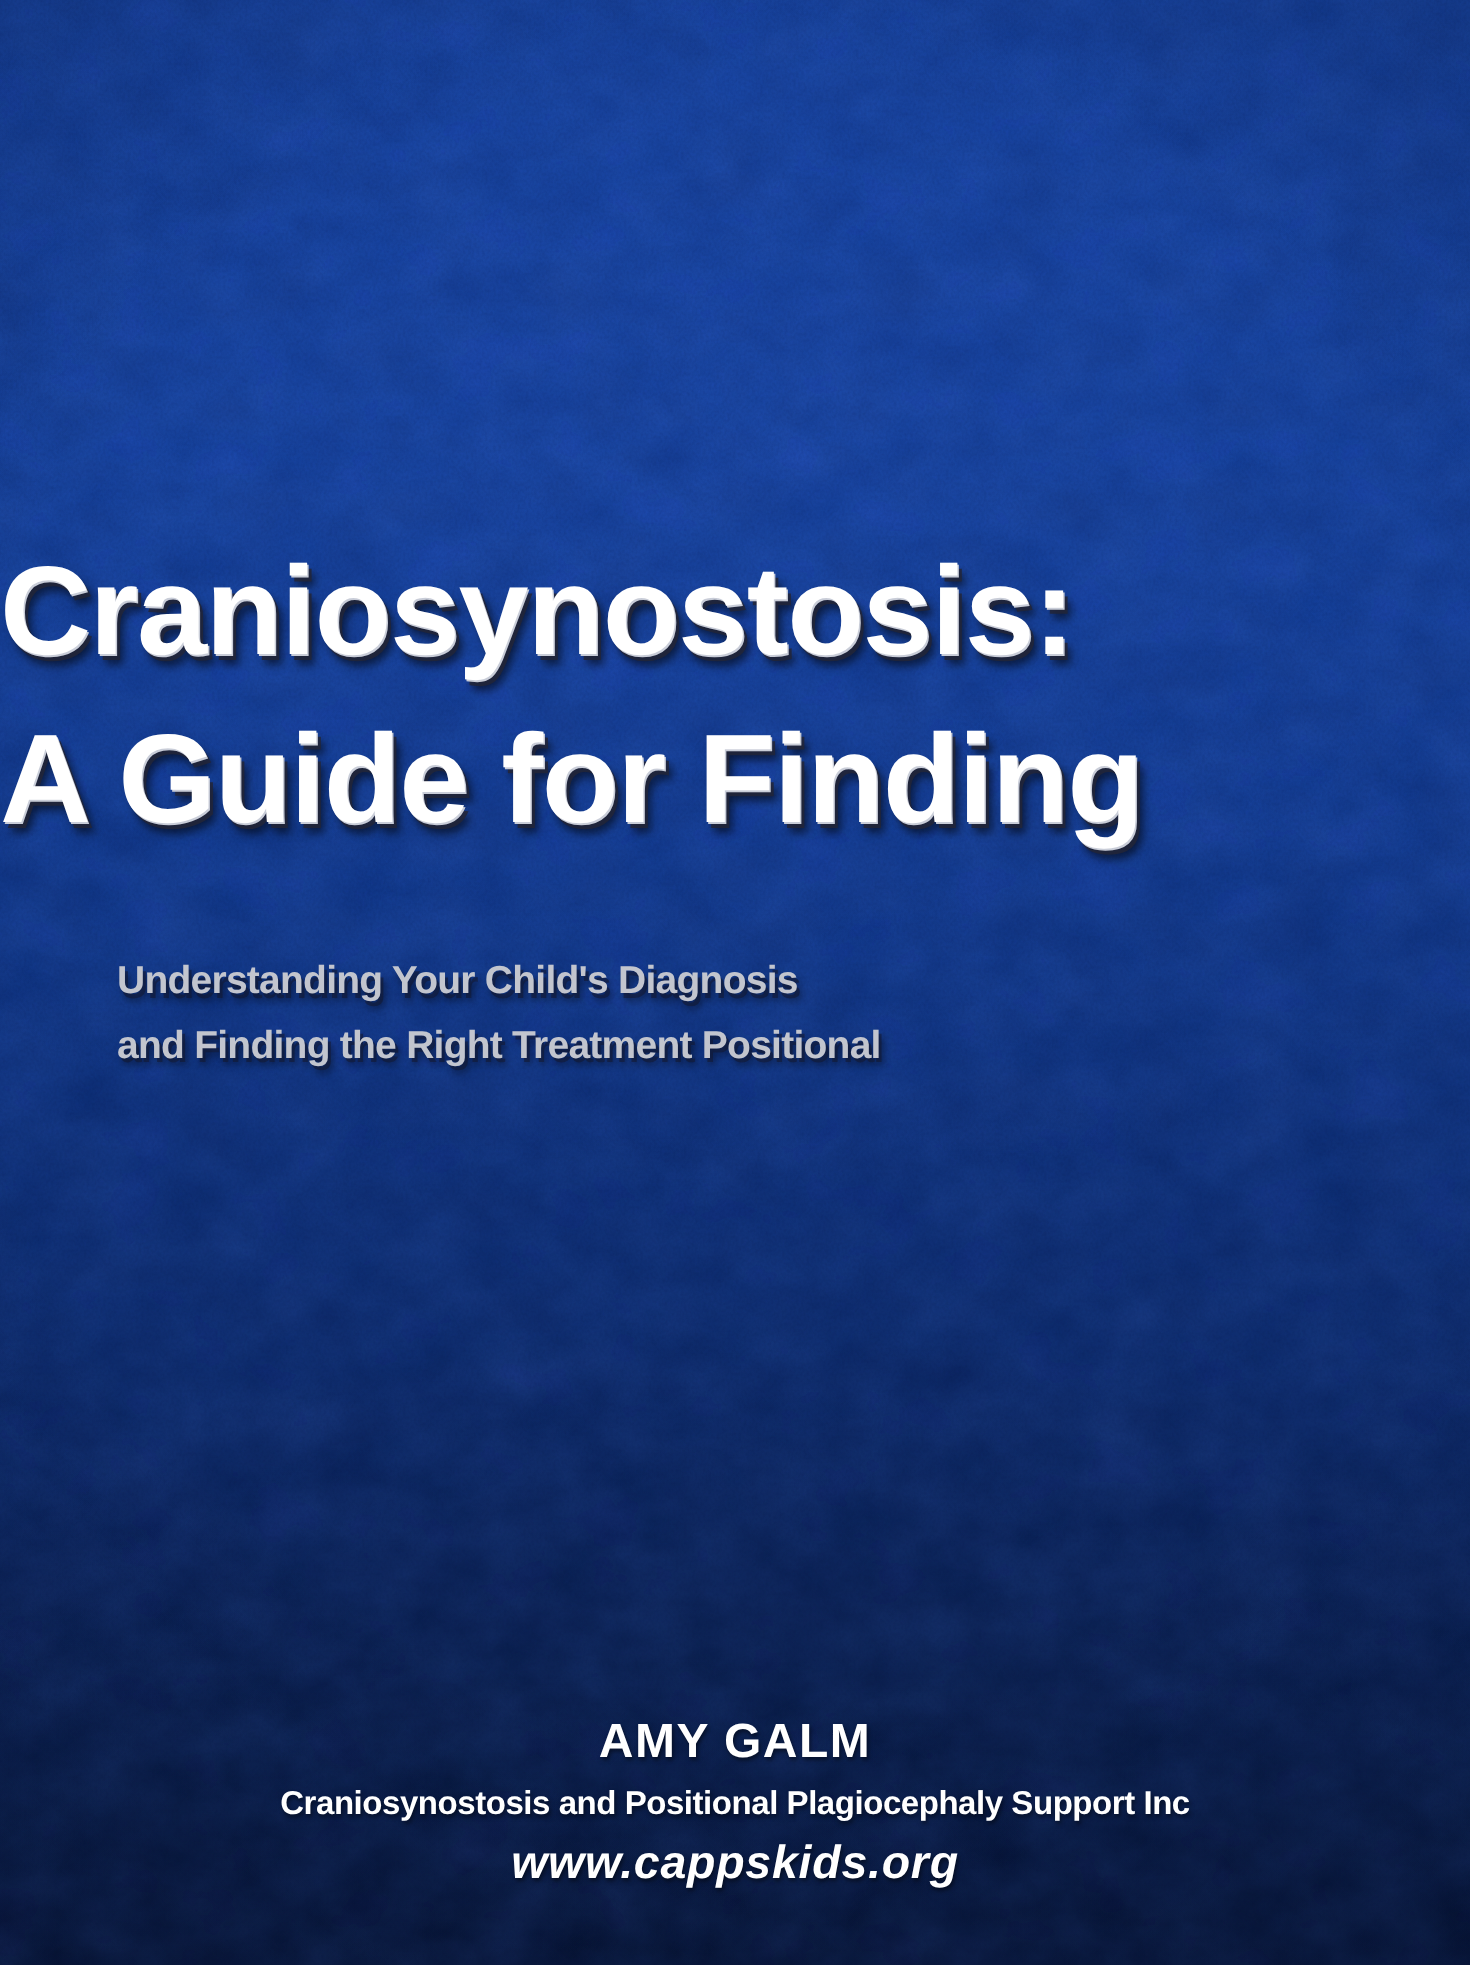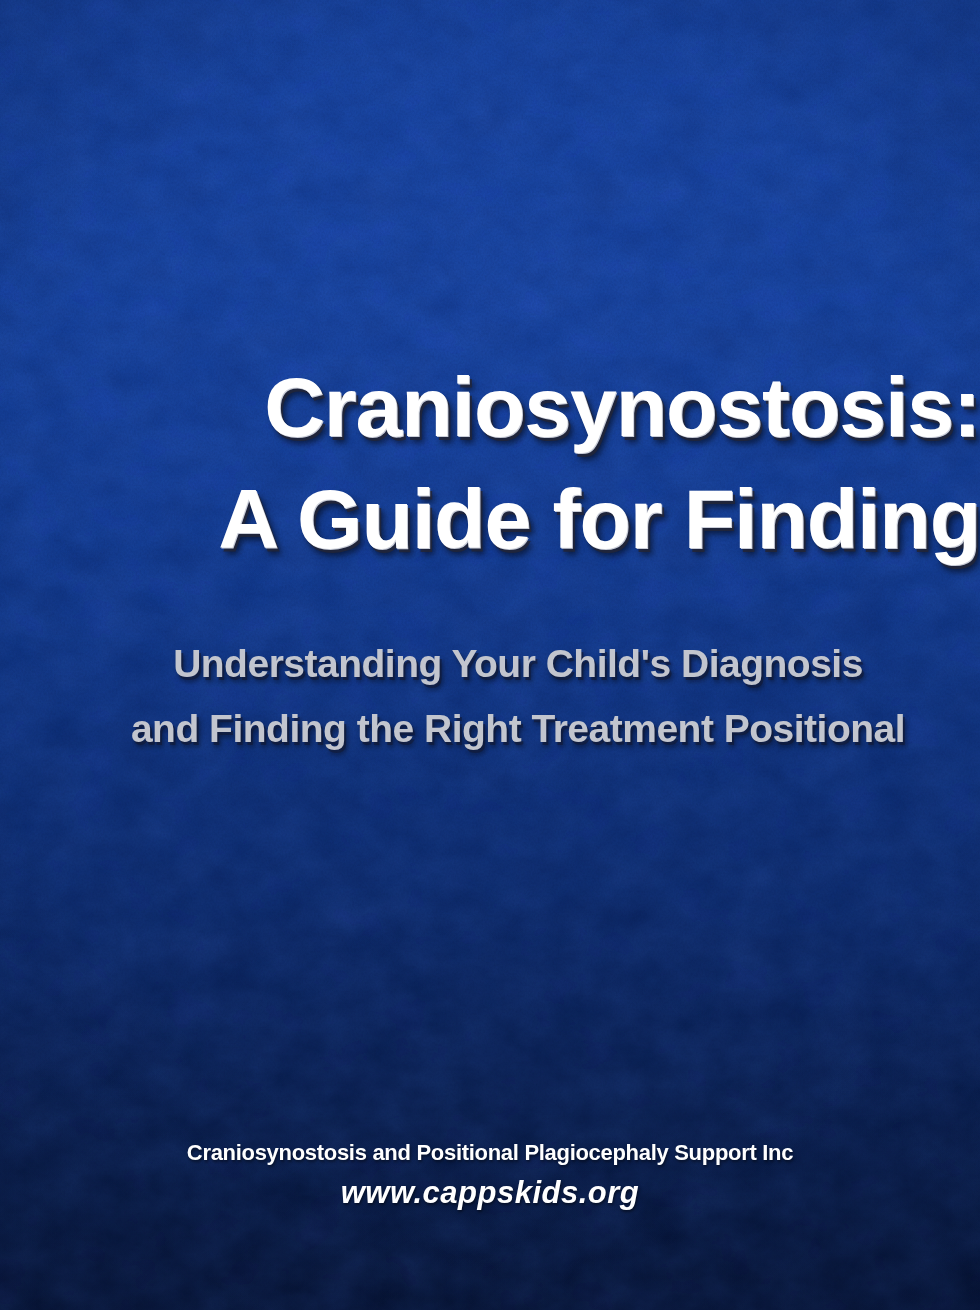--- a/index.html
+++ b/index.html
@@ -44,40 +44,40 @@
   }
   .content {
     position: absolute;
     inset: 0;
   }
   .title-block {
     position: absolute;
     top: 352px;
     left: 0;
     width: 100%;
-    text-align: right;
+    text-align: left;
     color: #ffffff;
     font-weight: 700;
     font-size: 84px;
     line-height: 1.33;
     letter-spacing: -1px;
     text-shadow:
       1px 1px 0 #c9cdd8,
       3px 4px 0 rgba(35, 38, 55, 0.85),
       5px 7px 6px rgba(0, 0, 0, 0.55);
   }
   .subtitle-block {
     position: absolute;
     top: 632px;
     left: 78px;
     width: 880px;
-    text-align: center;
+    text-align: left;
     color: #c2c5ce;
     font-weight: 700;
-    font-size: 39px;
+    font-size: 26px;
     line-height: 1.66;
     letter-spacing: -0.5px;
     text-shadow:
       2px 3px 0 rgba(20, 24, 45, 0.55),
       3px 5px 5px rgba(0, 0, 0, 0.45);
   }
   .footer-block {
     position: absolute;
     top: 1136px;
     left: 0;
@@ -135,18 +135,19 @@
       <div>Craniosynostosis:</div>
       <div>A Guide for Finding</div>
     </div>
 
     <div class="subtitle-block">
       <div>Understanding Your Child's Diagnosis</div>
       <div>and Finding the Right Treatment Positional</div>
     </div>
 
     <div class="footer-block">
+      <div class="footer-author">AMY GALM</div>
       <div class="footer-org">Craniosynostosis and Positional Plagiocephaly Support Inc</div>
       <div class="footer-site">www.cappskids.org</div>
     </div>
 
   </div>
 </div>
 
 </body></html>

